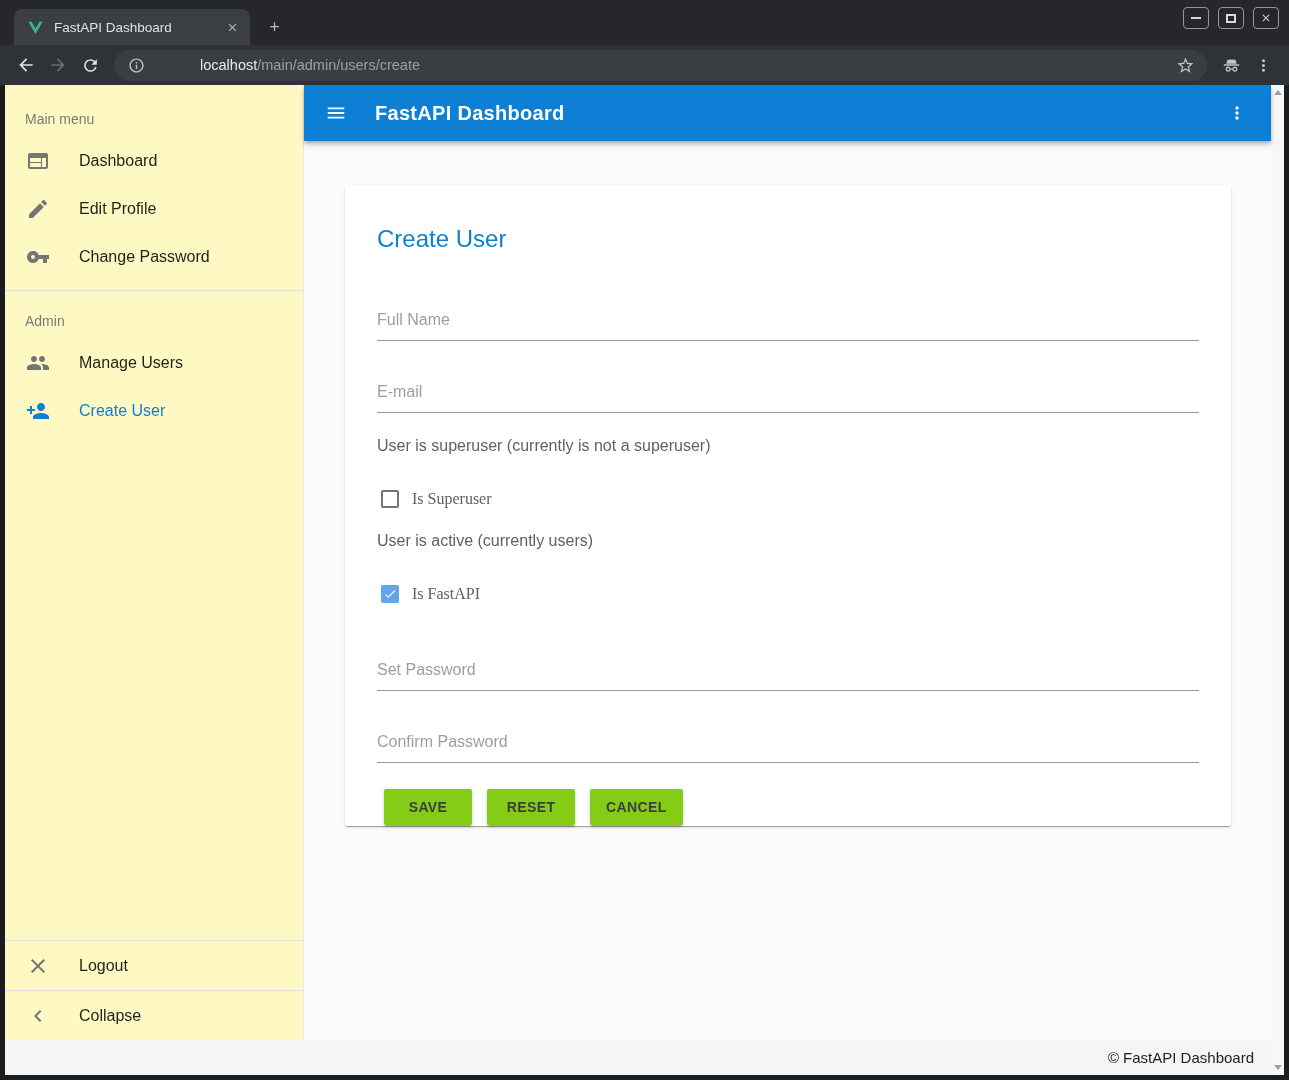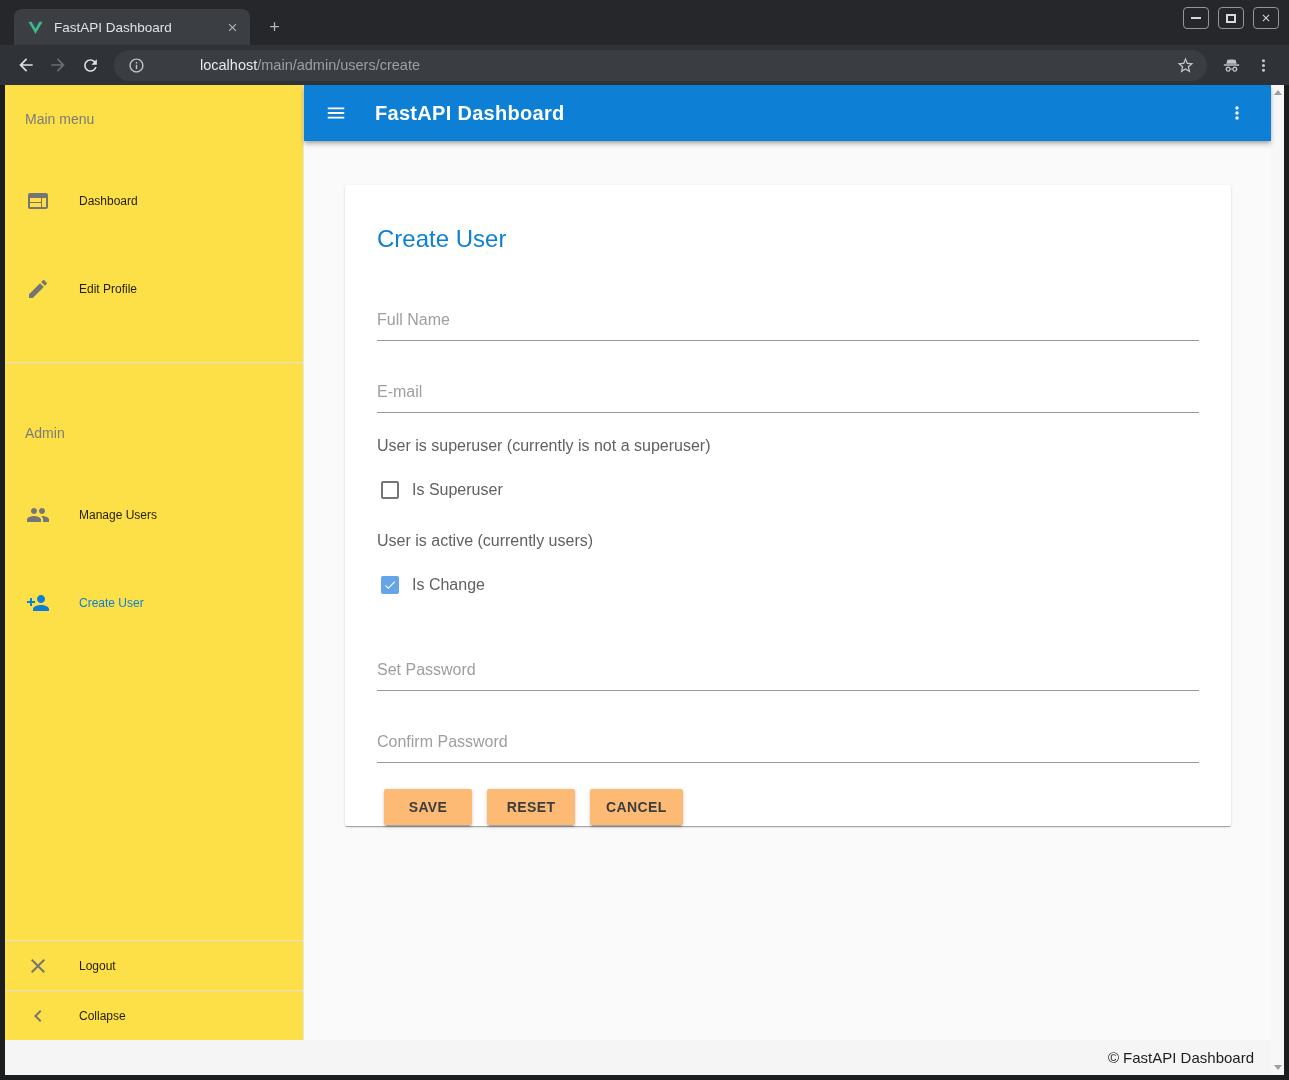--- a/index.html
+++ b/index.html
@@ -28,27 +28,27 @@
   .url { font-size:14.5px; margin-left:10px; flex:1; white-space:nowrap; overflow:hidden; }
   .url-host { color:#e8eaed; }
   .url-path { color:#9aa0a6; }
 
   
   .page { position:absolute; top:85px; left:5px; right:5px; bottom:5px; display:flex; background:#fafafa; }
   .app { flex:1; display:flex; flex-direction:column; min-width:0; }
   .app-body { flex:1; display:flex; min-height:0; }
 
   
-  .sidebar { width:299px; background:#fde047; border-right:1px solid #e7e7e7; display:flex;
-             flex-direction:column; flex-shrink:0;gap:40px; }
+  .sidebar { width:299px; background:#fef9c3; border-right:1px solid #e7e7e7; display:flex;
+             flex-direction:column; flex-shrink:0; }
   .subheader { height:48px; display:flex; align-items:flex-end; padding:0 0 10px 20px;
                color:#7b7b7b; font-size:14px; }
   .subheader.first { height:52px; }
   .side-item { height:48px; display:flex; align-items:center; padding-left:21px;
-               color:rgba(0,0,0,.87); font-size:12px; cursor:pointer; }
+               color:rgba(0,0,0,.87); font-size:16px; cursor:pointer; }
   .side-item .ic { width:24px; height:24px; margin-right:29px; flex-shrink:0; }
   .side-item .ic svg { fill:#757575; }
   .side-item.active { color:#0d80d6; }
   .side-item.active .ic svg { fill:#0d80d6; }
   .divider { height:1px; background:#e0e0e0; }
   .divider.gap { margin-top:9px; }
   .side-bottom { margin-top:auto; }
   .side-bottom .side-item { height:49px; }
 
   
@@ -63,27 +63,27 @@
           padding:40px 32px; box-shadow:0 2px 1px -1px rgba(0,0,0,.2), 0 1px 1px 0 rgba(0,0,0,.14),
           0 1px 3px 0 rgba(0,0,0,.12); }
   .card-title { color:#0d80d6; font-size:24px; font-weight:400; }
   .text-field { margin-top:42px; }
   .text-field.first { margin-top:58px; }
   .text-field.pw { margin-top:58px; }
   .text-field input { width:100%; border:none; outline:none; border-bottom:1px solid #9a9a9a;
           padding:0 0 11px; font-size:16px; color:#212121; background:transparent; font-family:inherit; }
   .text-field input::placeholder { color:#9e9e9e; opacity:1; }
   .hint { margin-top:24px; color:#616161; font-size:16px; }
-  .cb-row { display:flex; align-items:center; height:36px; margin:17px 0 0 4px; cursor:pointer; }
+  .cb-row { display:flex; align-items:flex-end; height:36px; margin:17px 0 0 4px; cursor:pointer;font-family:Liberation Serif, serif; }
   .cb { width:18px; height:18px; border:2px solid #757575; border-radius:2px; flex-shrink:0;
         display:flex; align-items:center; justify-content:center; background:#fff; }
   .cb.checked { border-color:#64a4e8; background:#64a4e8; }
   .cb-label { margin-left:13px; color:#616161; font-size:16px; }
   .btn-row { margin-top:26px; display:flex; gap:15px; padding-left:7px; }
-  .btn { height:36px; min-width:88px; padding:0 16px; background:#fdba74; border:none; border-radius:2px;
+  .btn { height:36px; min-width:88px; padding:0 16px; background:#84cc16; border:none; border-radius:2px;
          font-family:inherit; font-size:14px; font-weight:bold; color:#3d3d3d; letter-spacing:.4px;
          cursor:pointer; box-shadow:0 2px 2px 0 rgba(0,0,0,.14), 0 3px 1px -2px rgba(0,0,0,.2),
          0 1px 5px 0 rgba(0,0,0,.12); }
 
   .appfooter { height:35px; background:#f5f5f5; display:flex; align-items:center;
                justify-content:flex-end; padding-right:17px; font-size:15px; color:#1e1e1e; }
 
   
   .scrollbar { width:13px; background:#f7f7f7; flex-shrink:0; display:flex; flex-direction:column;
                justify-content:space-between; align-items:center; padding:5px 0; }
@@ -195,20 +195,28 @@
 
           <div class="side-item">
             <span class="ic">
               <svg width="24" height="24" viewBox="0 0 24 24">
                   <path d="M3 17.25V21h3.75L17.81 9.94l-3.75-3.75L3 17.25zM20.71 7.04c.39-.39.39-1.02 0-1.41l-2.34-2.34c-.39-.39-1.02-.39-1.41 0l-1.83 1.83 3.75 3.75 1.83-1.83z"></path>
                 </svg>
             </span>
             <span>Edit Profile</span>
           </div>
 
+          <div class="side-item">
+            <span class="ic">
+              <svg width="24" height="24" viewBox="0 0 24 24">
+                  <path d="M12.65 10A5.99 5.99 0 0 0 7 6c-3.31 0-6 2.69-6 6s2.69 6 6 6a5.99 5.99 0 0 0 5.65-4H17v4h4v-4h2v-4H12.65zM7 14c-1.1 0-2-.9-2-2s.9-2 2-2 2 .9 2 2-.9 2-2 2z"></path>
+                </svg>
+            </span>
+            <span>Change Password</span>
+          </div>
 
           <div class="divider gap"></div>
           <div class="subheader">Admin</div>
 
           <div class="side-item">
             <span class="ic">
               <svg width="24" height="24" viewBox="0 0 24 24">
                   <path d="M16 11c1.66 0 2.99-1.34 2.99-3S17.66 5 16 5c-1.66 0-3 1.34-3 3s1.34 3 3 3zm-8 0c1.66 0 2.99-1.34 2.99-3S9.66 5 8 5C6.34 5 5 6.34 5 8s1.34 3 3 3zm0 2c-2.33 0-7 1.17-7 3.5V19h14v-2.5c0-2.33-4.67-3.5-7-3.5zm8 0c-.29 0-.62.02-.97.05 1.16.84 1.97 1.97 1.97 3.45V19h6v-2.5c0-2.33-4.67-3.5-7-3.5z"></path>
                 </svg>
             </span>
@@ -280,21 +288,21 @@
                 <span class="cb-label">Is Superuser</span>
               </div>
 
               <div class="hint">User is active (currently users)</div>
               <div class="cb-row">
                 <span class="cb checked">
                   <svg width="14" height="14" viewBox="0 0 24 24">
                       <path fill="#ffffff" d="M9 16.17 4.83 12l-1.42 1.41L9 19 21 7l-1.41-1.41z"></path>
                     </svg>
                 </span>
-                <span class="cb-label">Is Change</span>
+                <span class="cb-label">Is FastAPI</span>
               </div>
 
               <div class="text-field pw">
                 <input type="text" value="" placeholder="Set Password" style="">
               </div>
 
               <div class="text-field">
                 <input type="text" value="" placeholder="Confirm Password" style="">
               </div>
 

